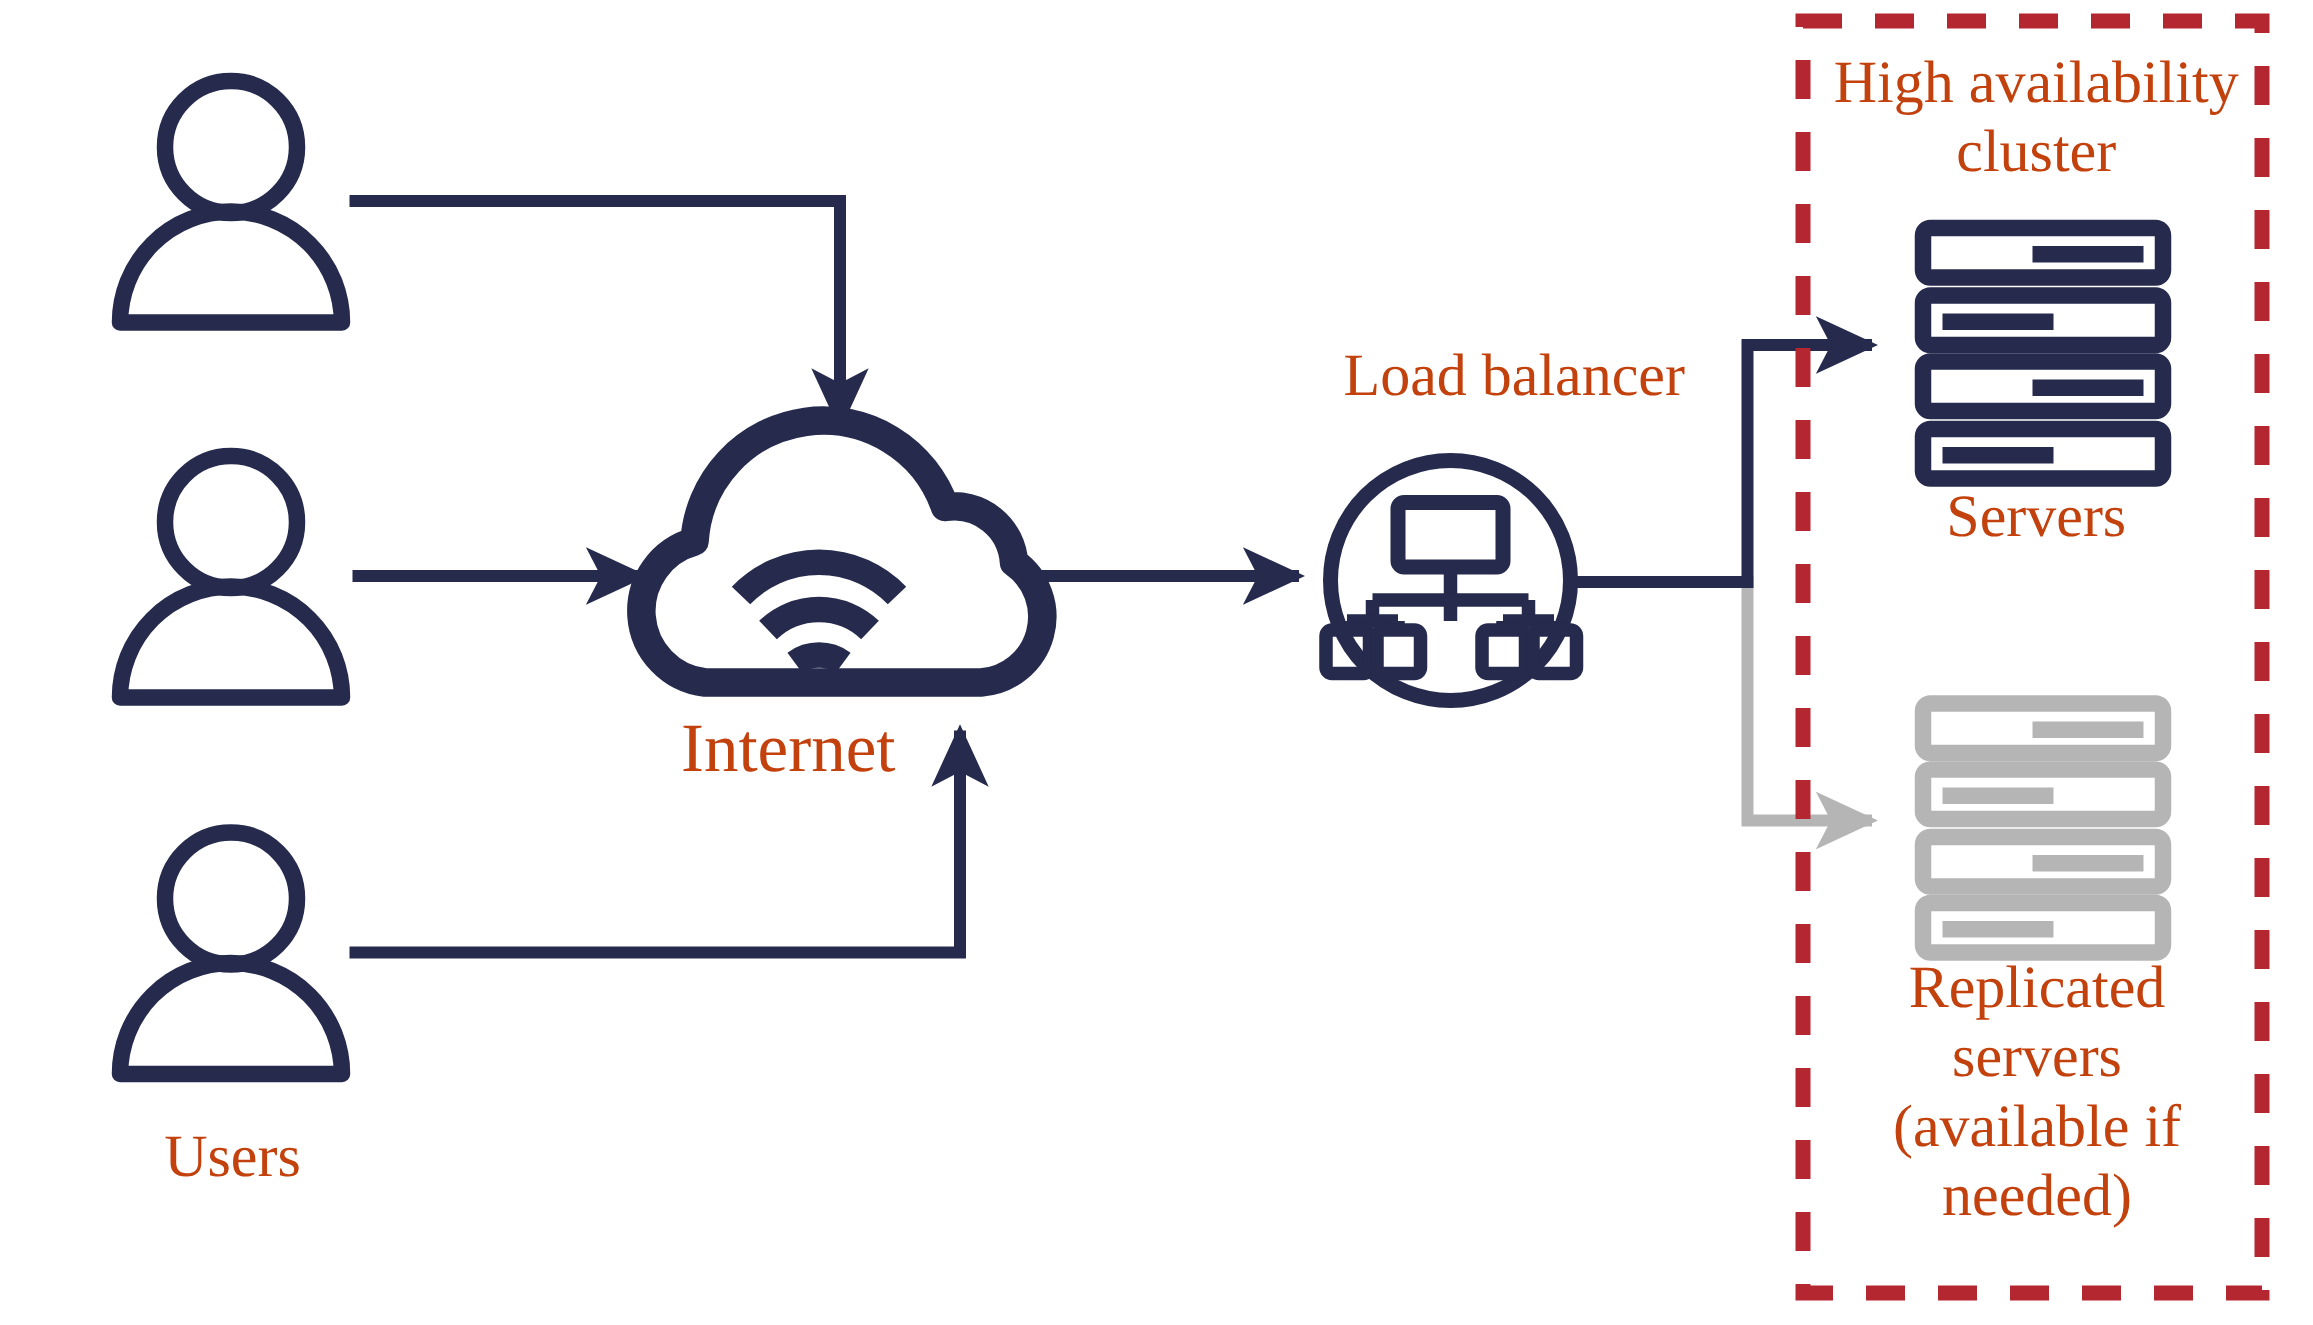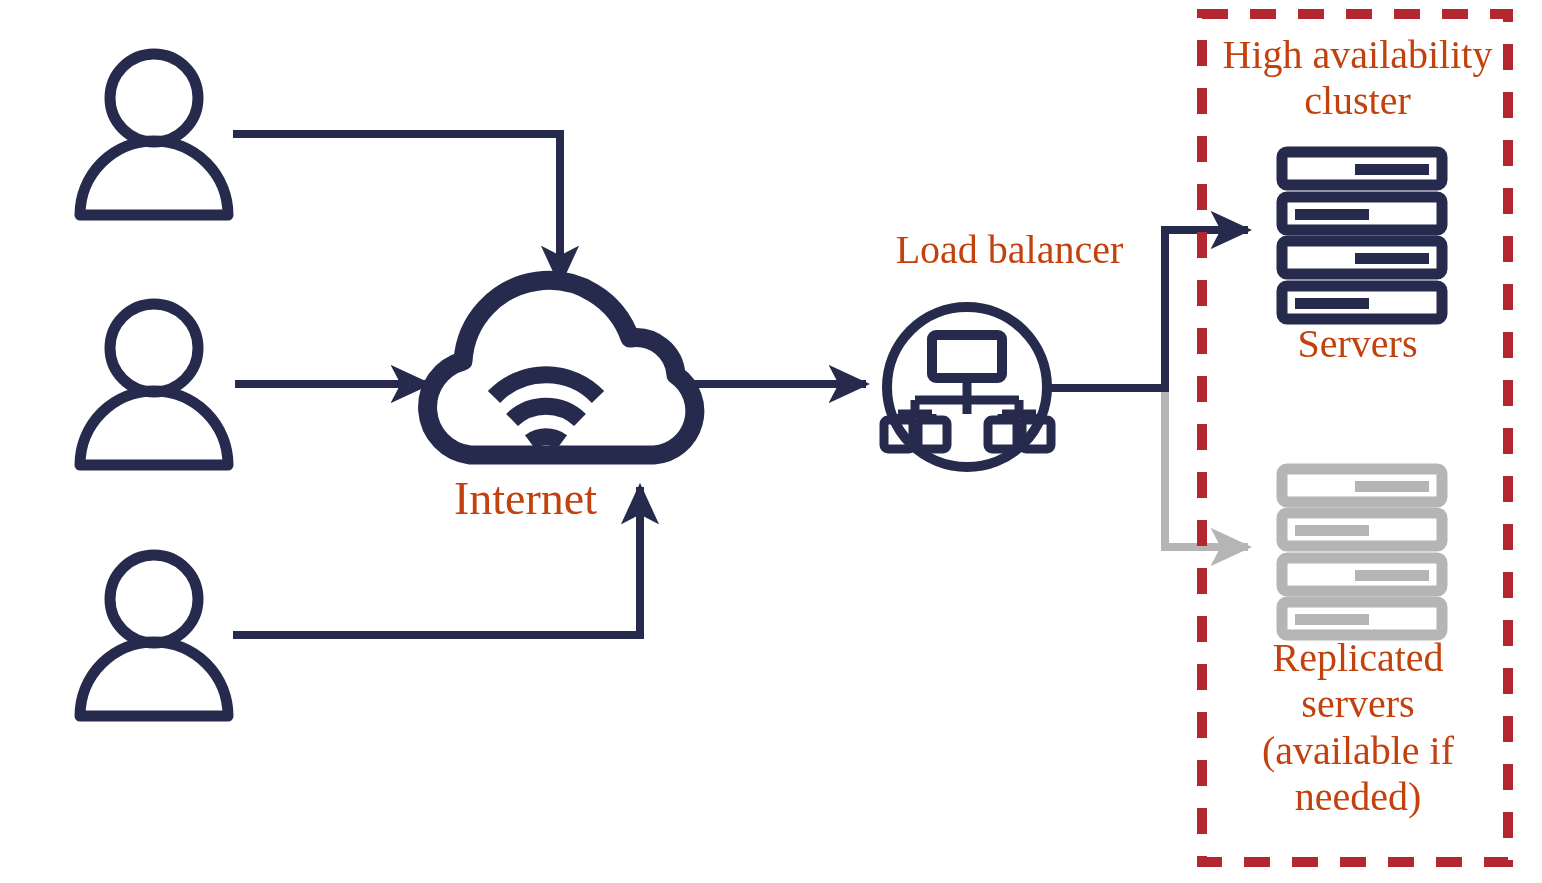--- a/index.html
+++ b/index.html
@@ -148,20 +148,21 @@
       <rect x="1295" y="525" width="74" height="11" fill="#b5b5b5"></rect>
 
       <rect x="1282" y="558" width="160" height="33" rx="5" fill="none" stroke="#b5b5b5" stroke-width="11"></rect>
       <rect x="1355" y="570" width="74" height="11" fill="#b5b5b5"></rect>
 
       <rect x="1282" y="602" width="160" height="33" rx="5" fill="none" stroke="#b5b5b5" stroke-width="11"></rect>
       <rect x="1295" y="614" width="74" height="11" fill="#b5b5b5"></rect>
     </g>
   </svg>
 
+  <div class="dlabel" id="label-users">Users</div>
 
   <div class="dlabel" id="label-internet">Internet</div>
 
   <div class="dlabel" id="label-lb">Load balancer</div>
 
   <div class="dlabel" id="label-servers">Servers</div>
 
   <div class="dlabel" id="label-cluster">High availability
 cluster</div>
 

